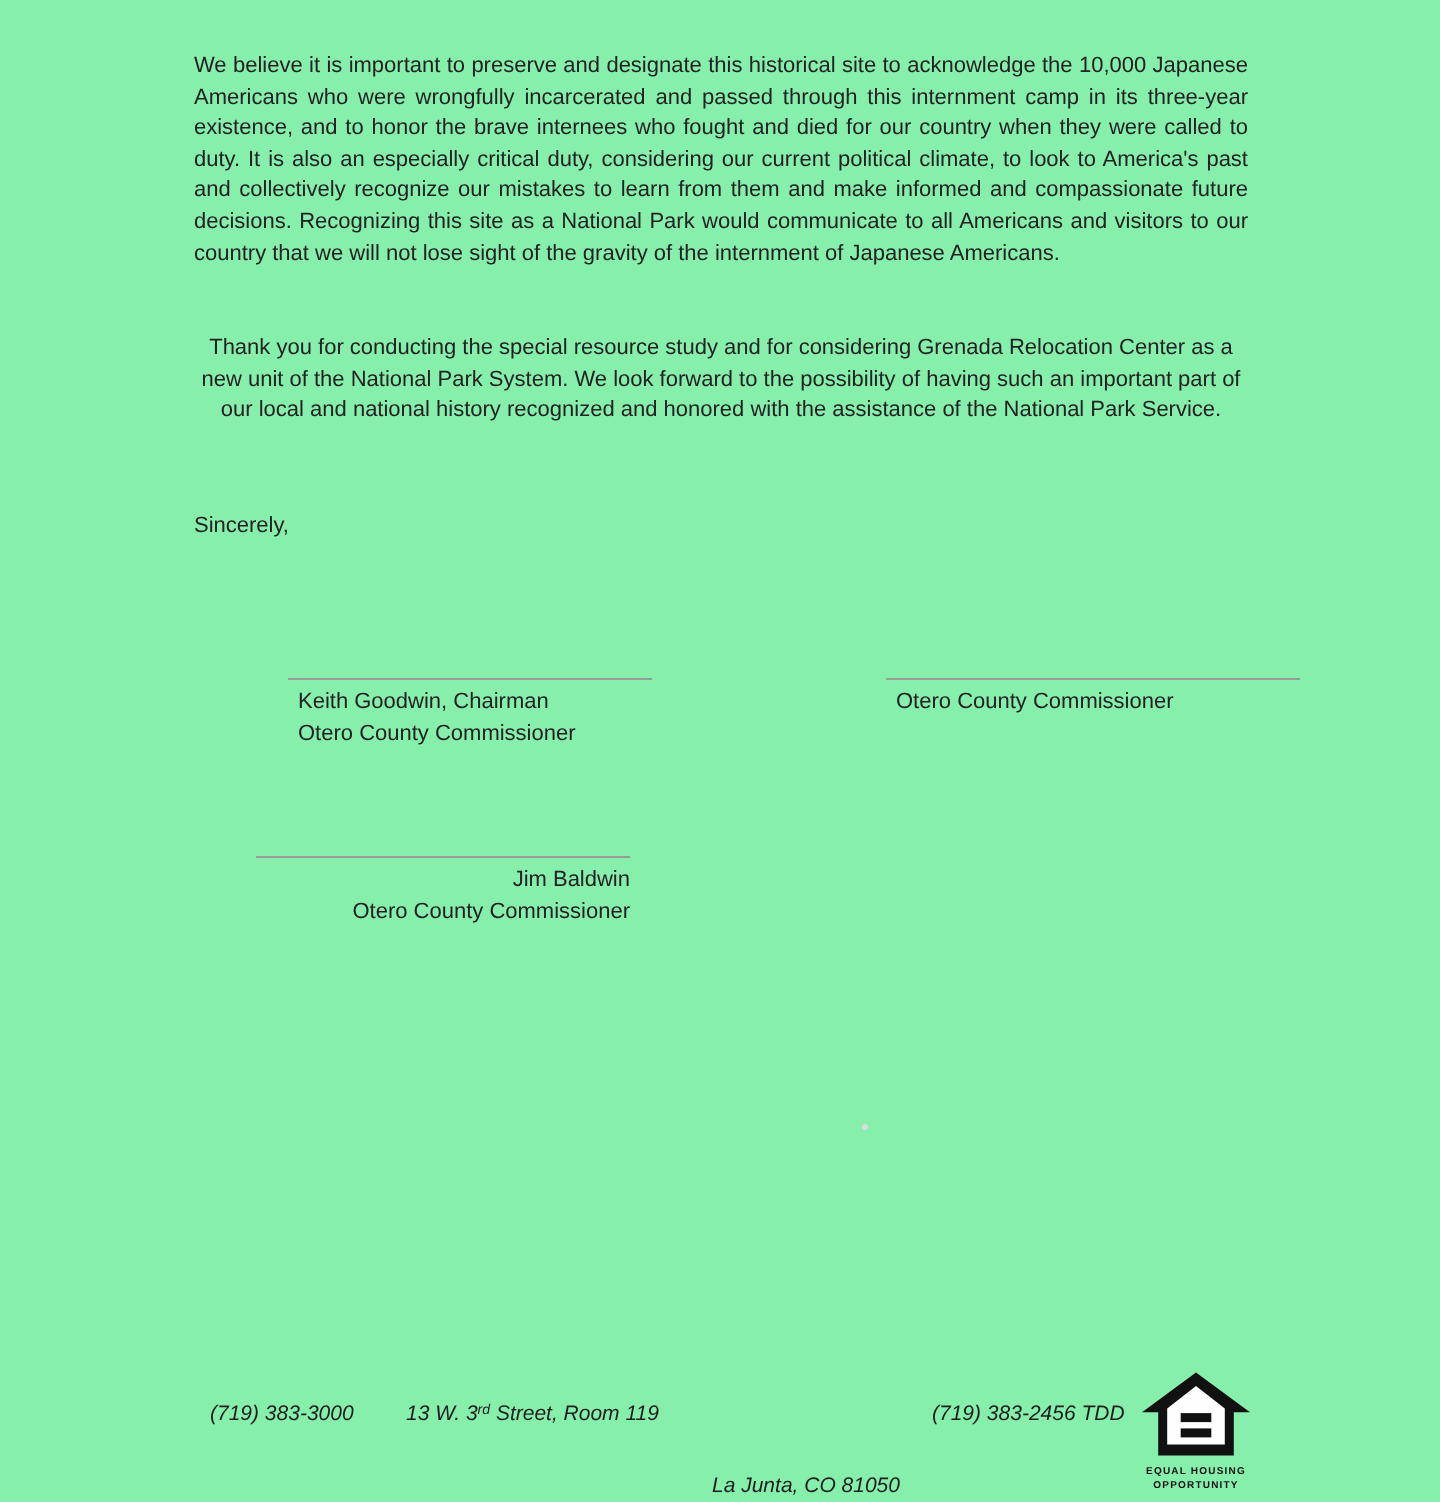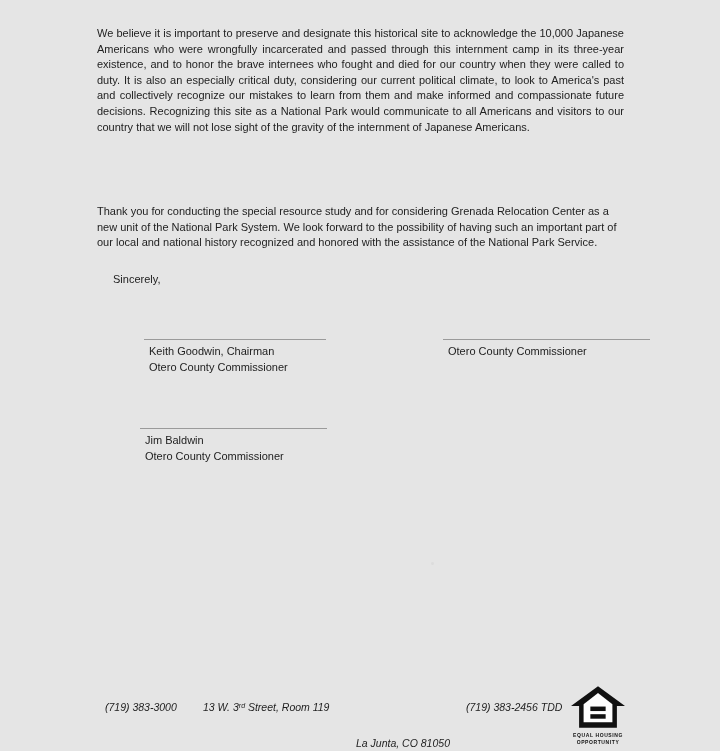--- a/index.html
+++ b/index.html
@@ -1,59 +1,59 @@
 <!DOCTYPE html>
 <html><head>
 <meta charset="utf-8">
 <style>
   html, body { margin: 0; padding: 0; background: #ffffff; }
   .page {
     position: relative;
     width: 720px;
     height: 751px;
-    background: #e5e5e5;
+    background: #86efac;
     font-family: "Liberation Sans", sans-serif;
     color: #1e1e1e;
     overflow: hidden;
   }
   .para {
     position: absolute;
     left: 97px;
     width: 527px;
     margin: 0;
     font-size: 11px;
     line-height: 15.6px;
     color: #222;
   }
   .p1 { top: 26px; text-align: justify; }
-  .p2 { top: 167px; text-align: left; margin-top: 37px; }
+  .p2 { top: 167px; text-align: center; }
   .closing {
     position: absolute;
     left: 97px;
     top: 257px;
-    margin: 16px;
+    margin: 0;
     font-size: 11px;
     color: #222;
     text-align: right;
   }
   .sig {
     position: absolute;
     font-size: 11px;
     line-height: 15.5px;
     color: #222;
     margin-left: 48px;
   }
   .sig-line {
     border-top: 1.5px solid #9a9a9a;
     height: 0;
     margin-bottom: 4px;
   }
   .sig-1 { left: 96px; top: 339px; width: 182px; }
   .sig-2 { left: 395px; top: 339px; width: 207px; }
-  .sig-3 { left: 92px; top: 428px; width: 187px; }
+  .sig-3 { left: 80px; top: 428px; width: 187px; text-align: right; }
   .sig-name, .sig-title { padding-left: 5px; white-space: nowrap; }
   .footer-item {
     position: absolute;
     top: 701px;
     font-size: 10.5px;
     font-style: italic;
     color: #1e1e1e;
     white-space: nowrap;
     text-align: center;
   }

